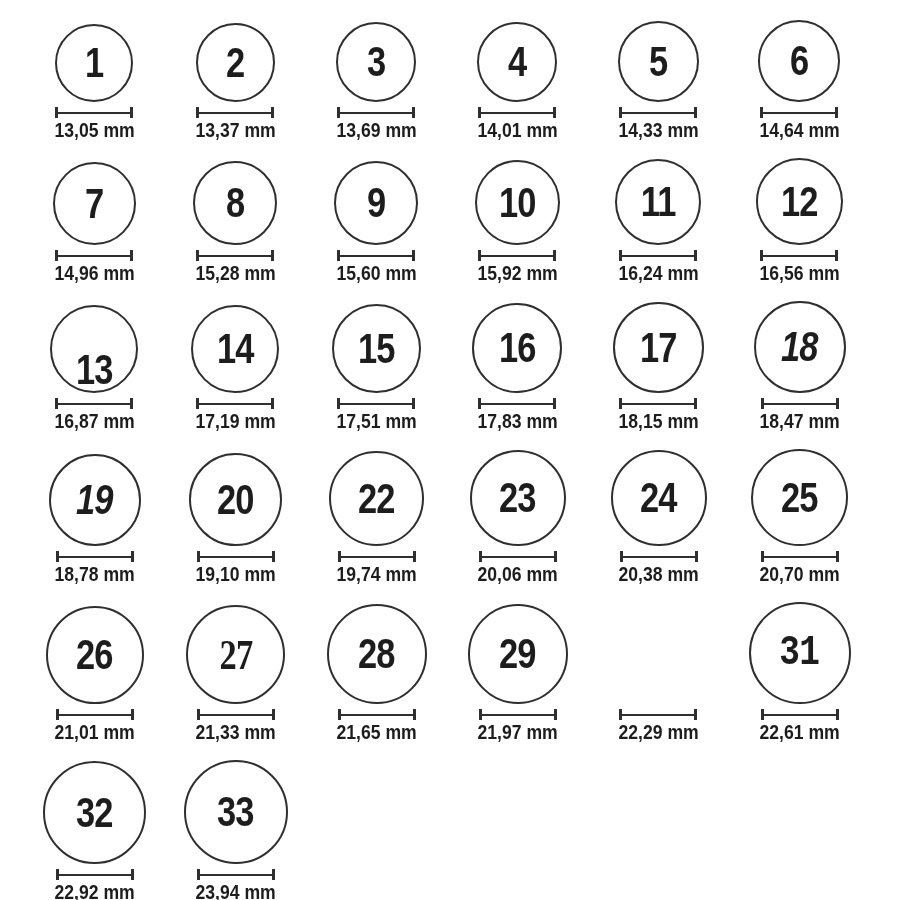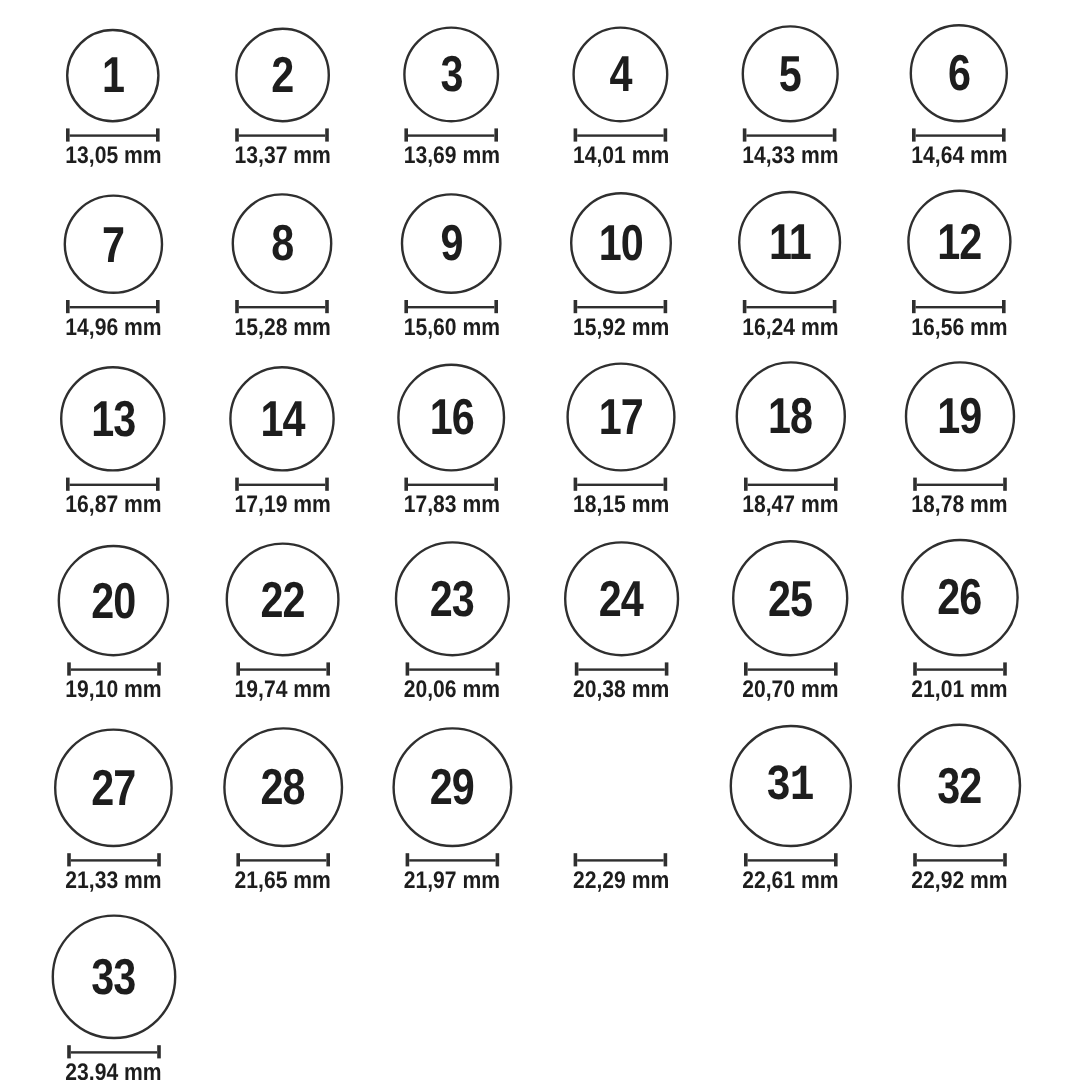--- a/index.html
+++ b/index.html
@@ -214,21 +214,21 @@
     </div>
     <div class="ruler">
       <span class="tick"></span>
       <span class="line"></span>
       <span class="tick"></span>
     </div>
     <div class="mmlabel">16,56 mm</div>
   </div>
 
   <div class="cell">
-    <div class="circle" style="width: 88px; height: 88px;">
+    <div class="circle" style="width: 88px; height: 88px; align-items: flex-end;">
       <span class="num">13</span>
     </div>
     <div class="ruler">
       <span class="tick"></span>
       <span class="line"></span>
       <span class="tick"></span>
     </div>
     <div class="mmlabel">16,87 mm</div>
   </div>
 
@@ -237,20 +237,31 @@
       <span class="num">14</span>
     </div>
     <div class="ruler">
       <span class="tick"></span>
       <span class="line"></span>
       <span class="tick"></span>
     </div>
     <div class="mmlabel">17,19 mm</div>
   </div>
 
+  <div class="cell">
+    <div class="circle" style="width: 89px; height: 89px;">
+      <span class="num">15</span>
+    </div>
+    <div class="ruler">
+      <span class="tick"></span>
+      <span class="line"></span>
+      <span class="tick"></span>
+    </div>
+    <div class="mmlabel">17,51 mm</div>
+  </div>
 
   <div class="cell">
     <div class="circle" style="width: 90px; height: 90px;">
       <span class="num">16</span>
     </div>
     <div class="ruler">
       <span class="tick"></span>
       <span class="line"></span>
       <span class="tick"></span>
     </div>
@@ -263,33 +274,33 @@
     </div>
     <div class="ruler">
       <span class="tick"></span>
       <span class="line"></span>
       <span class="tick"></span>
     </div>
     <div class="mmlabel">18,15 mm</div>
   </div>
 
   <div class="cell">
-    <div class="circle" style="width: 92px; height: 92px;">
+    <div class="circle" style="width: 92px; height: 92px; font-style: italic;">
       <span class="num">18</span>
     </div>
     <div class="ruler">
       <span class="tick"></span>
       <span class="line"></span>
       <span class="tick"></span>
     </div>
     <div class="mmlabel">18,47 mm</div>
   </div>
 
   <div class="cell">
-    <div class="circle" style="width: 92px; height: 92px;">
+    <div class="circle" style="width: 92px; height: 92px; font-style: italic;">
       <span class="num">19</span>
     </div>
     <div class="ruler">
       <span class="tick"></span>
       <span class="line"></span>
       <span class="tick"></span>
     </div>
     <div class="mmlabel">18,78 mm</div>
   </div>
 
@@ -360,21 +371,21 @@
     </div>
     <div class="ruler">
       <span class="tick"></span>
       <span class="line"></span>
       <span class="tick"></span>
     </div>
     <div class="mmlabel">21,01 mm</div>
   </div>
 
   <div class="cell">
-    <div class="circle" style="width: 99px; height: 99px;">
+    <div class="circle" style="width: 99px; height: 99px; font-family: Liberation Serif, serif;">
       <span class="num">27</span>
     </div>
     <div class="ruler">
       <span class="tick"></span>
       <span class="line"></span>
       <span class="tick"></span>
     </div>
     <div class="mmlabel">21,33 mm</div>
   </div>
 

